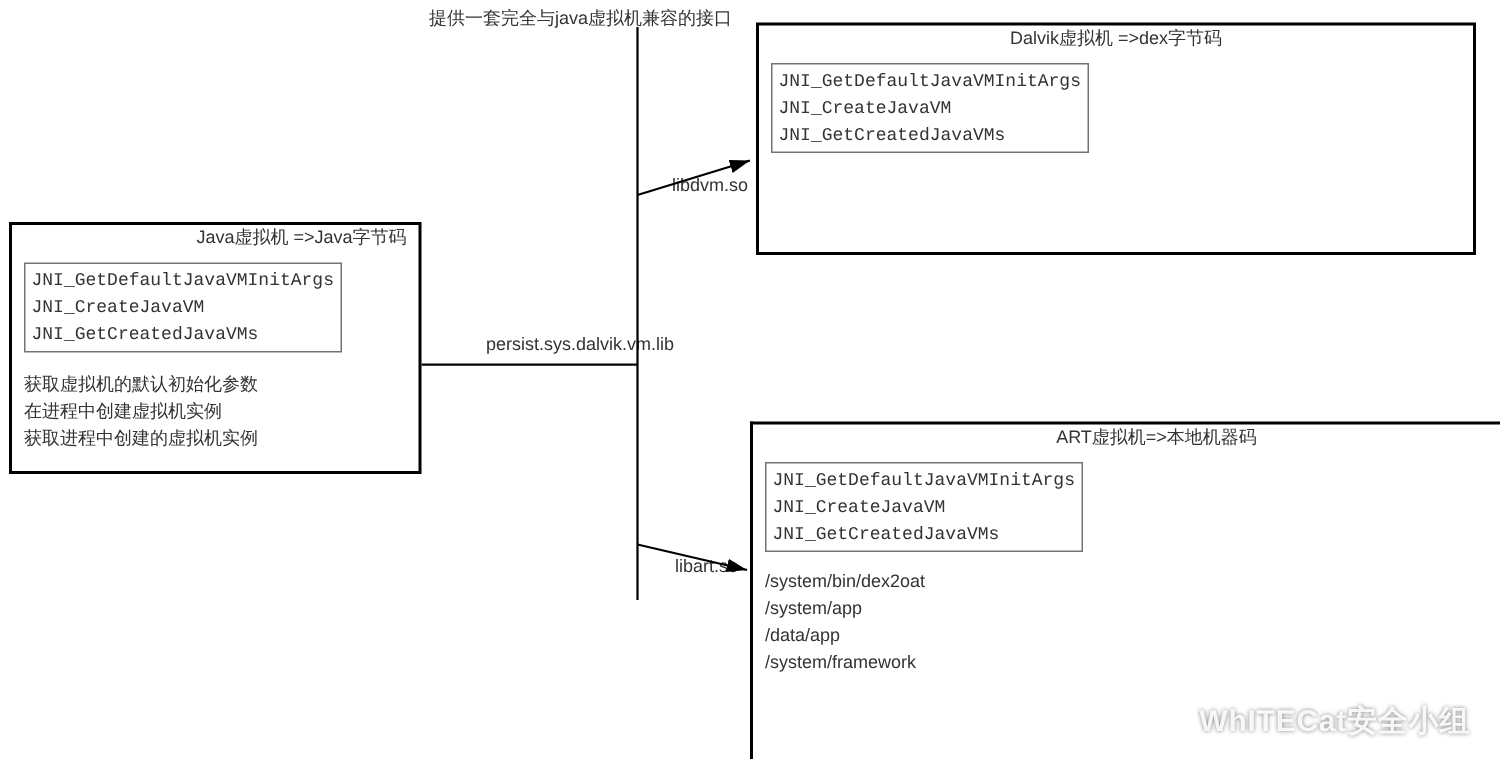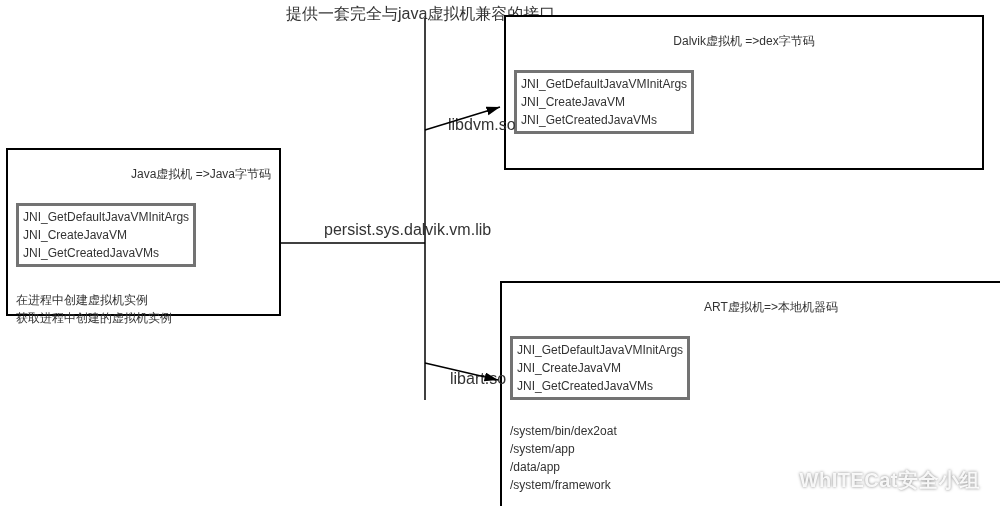--- a/index.html
+++ b/index.html
@@ -12,38 +12,39 @@
     font-size: 12px;
     color: #333;
     position: relative;
     overflow: hidden;
   }
   .box {
     position: absolute;
     border: 2px solid #000;
     background: #fff;
     box-sizing: border-box;
-    padding: 16px 8px;
+    padding: 0 8px;
   }
   .title {
     text-align: right;
     font-size: 12px;
     margin-bottom: 4px;
   }
   .redbox {
-    border: 3px solid #737373;
+    border: 1px solid #737373;
     padding: 2px 4px;
-    margin: 16px 0;
+    margin: 4px 0;
     display: inline-block;
+    font-family: Liberation Mono, monospace;
   }
   .redbox div { line-height: 18px; }
   .notes div { line-height: 18px; }
   .label {
     position: absolute;
-    font-size: 16px;
+    font-size: 12px;
     color: #333;
   }
   svg.overlay {
     position: absolute;
     left: 0; top: 0;
     width: 1000px;
     height: 512px;
     pointer-events: none;
   }
   .watermark {
@@ -67,20 +68,21 @@
 <div class="label" style="left:286px; top:4px;">提供一套完全与java虚拟机兼容的接口</div>
 
 <div class="box" style="left:6px; top:148px; width:275px; height:168px;">
   <div class="title">Java虚拟机 =&gt;Java字节码</div>
   <div class="redbox">
     <div>JNI_GetDefaultJavaVMInitArgs</div>
     <div>JNI_CreateJavaVM</div>
     <div>JNI_GetCreatedJavaVMs</div>
   </div>
   <div class="notes" style="margin-top:8px;">
+    <div>获取虚拟机的默认初始化参数</div>
     <div>在进程中创建虚拟机实例</div>
     <div>获取进程中创建的虚拟机实例</div>
   </div>
 </div>
 
 <div class="box" style="left:504px; top:15px; width:480px; height:155px;">
   <div class="title" style="text-align:center;">Dalvik虚拟机 =&gt;dex字节码</div>
   <div class="redbox">
     <div>JNI_GetDefaultJavaVMInitArgs</div>
     <div>JNI_CreateJavaVM</div>

